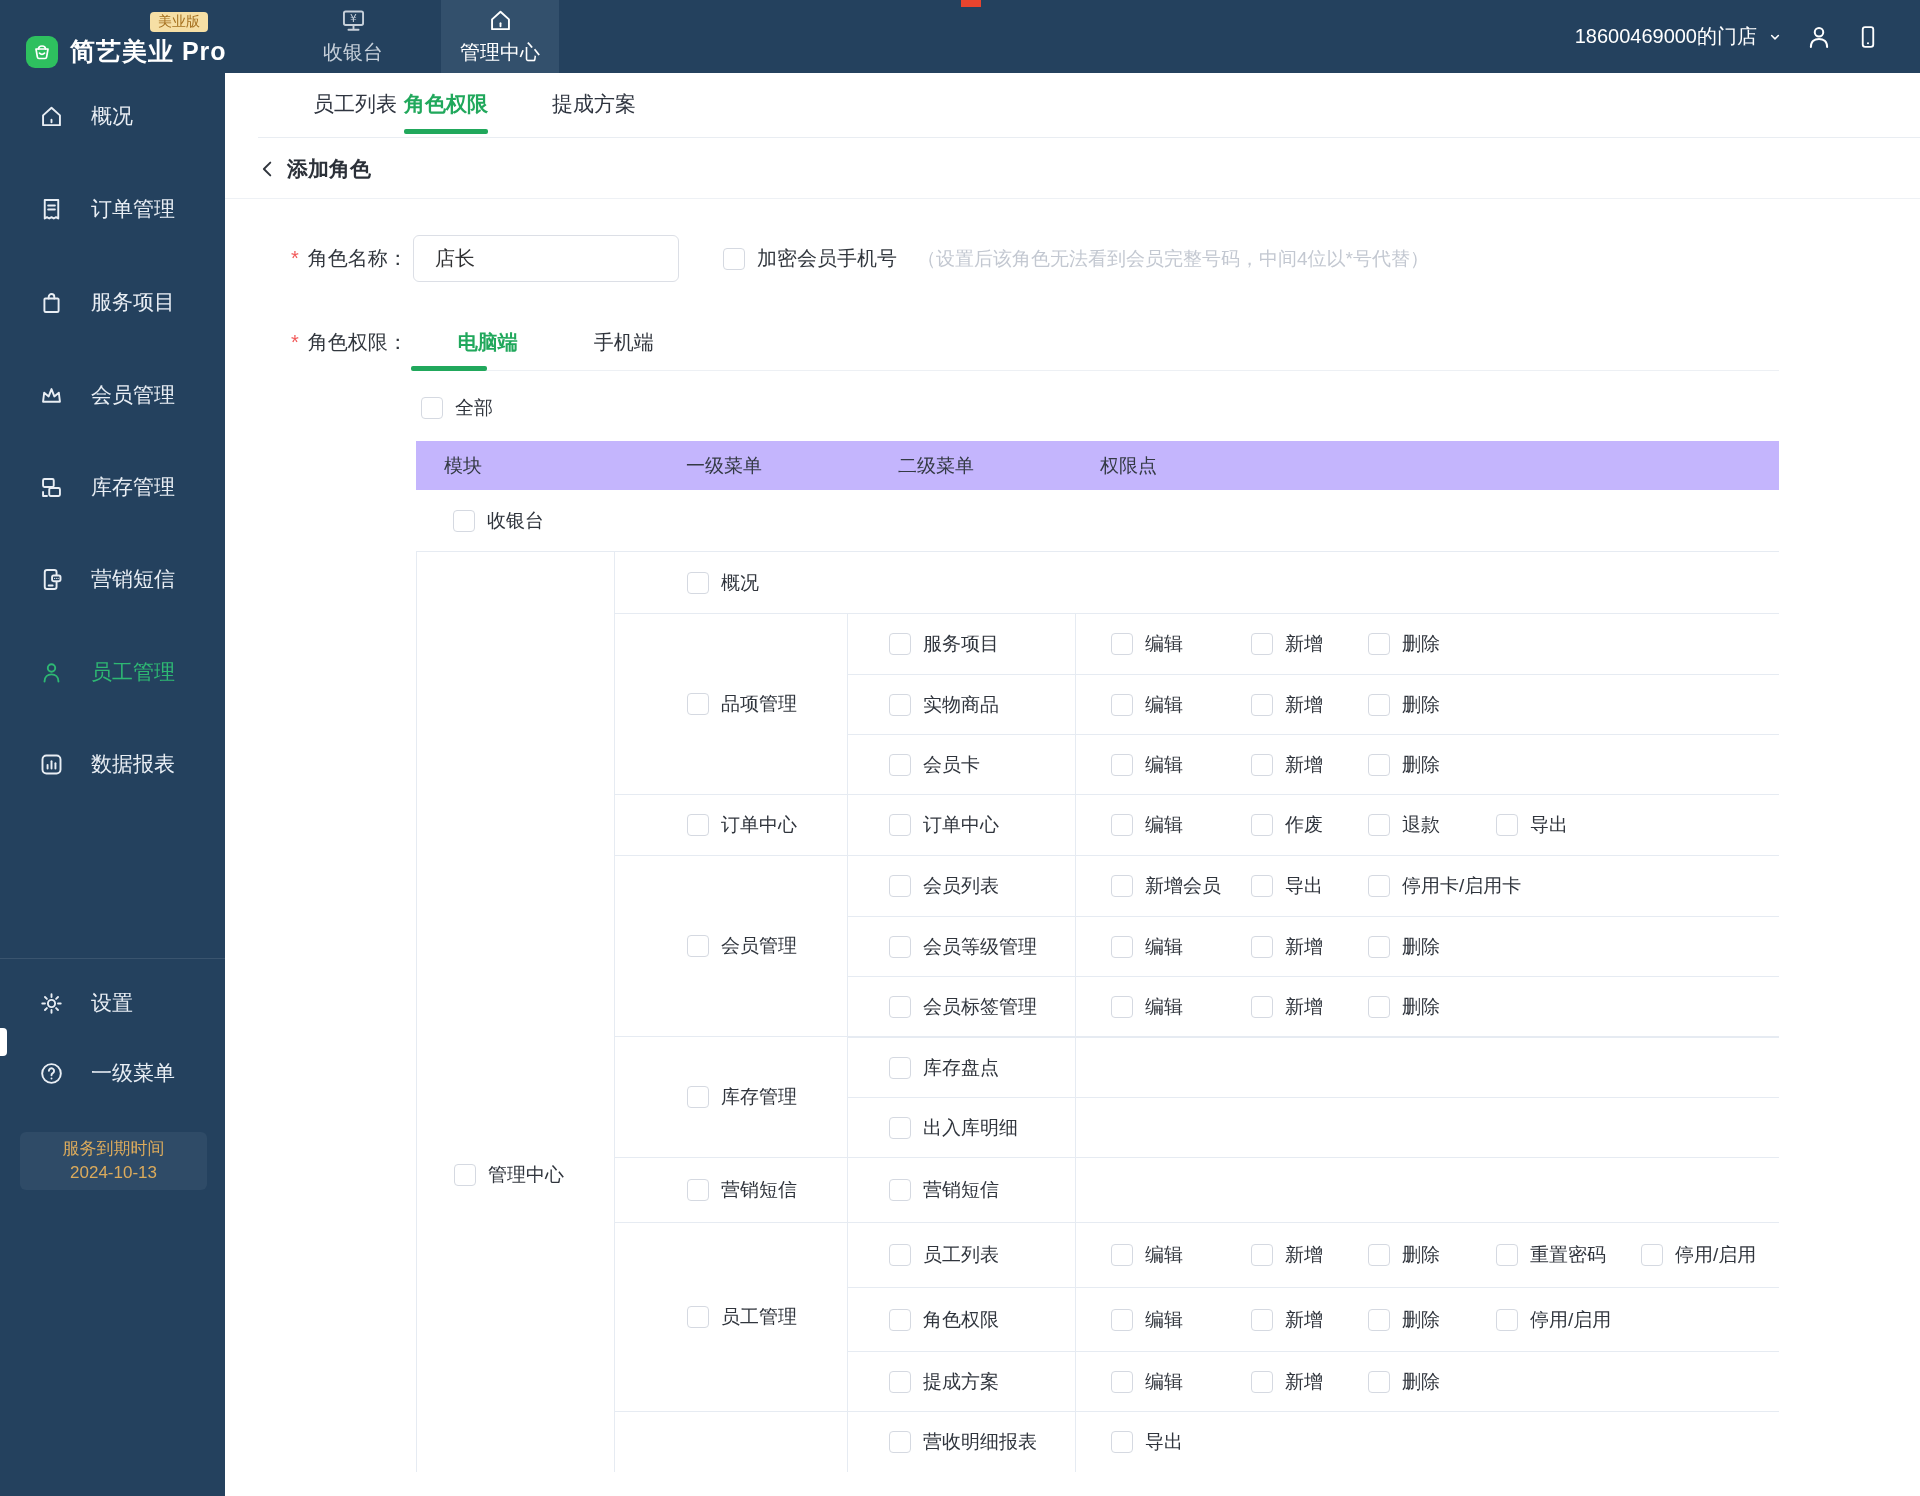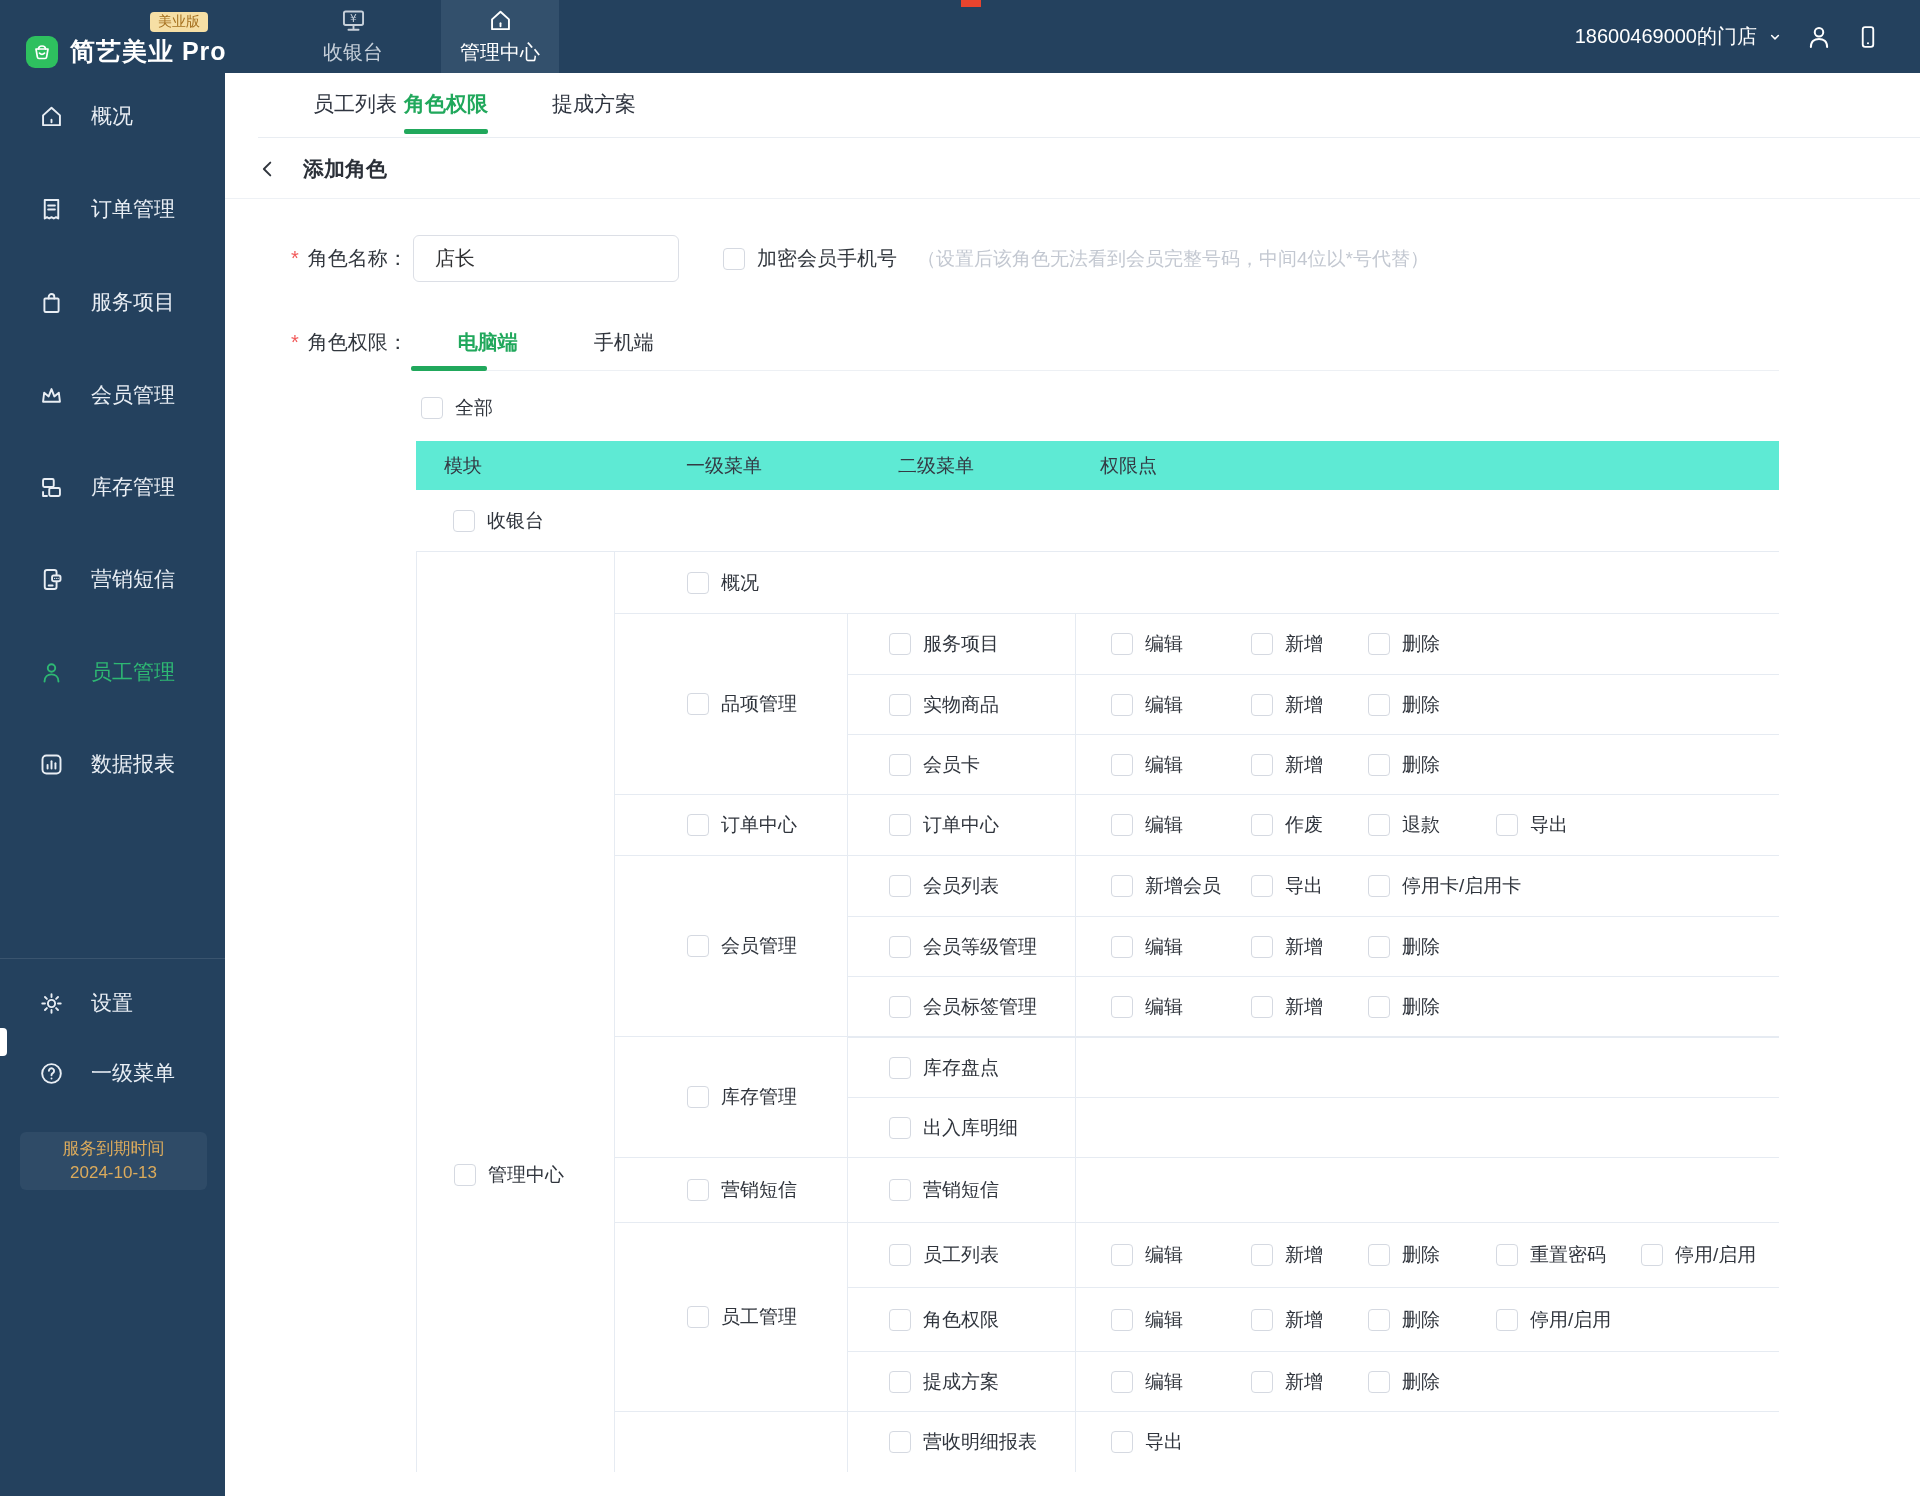--- a/index.html
+++ b/index.html
@@ -42,21 +42,21 @@
     border-radius:6px;color:#dcab5c;font-size:17px;display:flex;flex-direction:column;
     align-items:center;justify-content:center;line-height:24px;}
   #side-handle{position:absolute;left:0;top:1028px;width:7px;height:28px;background:#fff;border-radius:0 4px 4px 0;z-index:3;}
 
   
   #content{position:absolute;left:225px;top:73px;width:1695px;height:1198px;background:#fff;}
   .page-tab{position:absolute;top:0;height:62px;display:flex;align-items:center;font-size:21px;color:#2f3540;cursor:pointer;}
   .page-tab.active{color:var(--green);font-weight:bold;}
   #tab-underline{position:absolute;left:179px;top:56px;width:84px;height:5px;background:var(--green);border-radius:2px;}
   #tabbar-line{position:absolute;left:33px;top:64px;right:0;border-top:1px solid #e9edf2;}
-  #back-row{position:absolute;left:32px;top:82px;display:flex;align-items:center;gap:24px;}
+  #back-row{position:absolute;left:32px;top:82px;display:flex;align-items:center;gap:8px;}
   #back-title{font-size:21px;font-weight:600;color:#2b3038;}
   #section-divider{position:absolute;left:0;top:125px;width:1695px;border-top:1px solid #eef1f5;}
 
   .star{color:#f25a5a;font-size:20px;}
   .flabel{font-size:20px;color:#32373e;}
   #role-name-row{position:absolute;left:66px;top:162px;height:47px;display:flex;align-items:center;}
   #role-name-input{position:absolute;left:188px;top:162px;width:266px;height:47px;border:1.5px solid #dcdfe6;
     border-radius:6px;font-size:20px;color:#303133;padding-left:21px;outline:none;background:#fff;
     font-family:"Liberation Sans","DejaVu Sans",sans-serif;}
   #encrypt-row{position:absolute;left:498px;top:162px;height:47px;display:flex;align-items:center;gap:12px;}
@@ -64,21 +64,21 @@
 
   #perm-row{position:absolute;left:66px;top:247px;height:44px;display:flex;align-items:center;}
   .perm-tab{font-size:20px;cursor:pointer;}
   .perm-tab.active{color:var(--green);font-weight:bold;}
   #perm-hairline{position:absolute;left:188px;top:297px;width:1366px;border-top:1px solid #edf0f4;}
   #perm-underline{position:absolute;left:186px;top:293px;width:76px;height:5px;background:var(--green);border-radius:2px;}
   #select-all{position:absolute;left:196px;top:322px;display:flex;align-items:center;gap:12px;font-size:19px;}
 
   
   #ptable{position:absolute;left:191px;top:368px;width:1363px;}
-  #thead{position:relative;height:49px;background:#5eead4;font-size:19px;color:#343a44;}
+  #thead{position:relative;height:49px;background:#c4b5fd;font-size:19px;color:#343a44;}
   #thead span{position:absolute;top:50%;transform:translateY(-50%);}
   .cb{width:22px;height:22px;border:1.5px solid var(--cbb);border-radius:4px;background:#fff;flex:none;cursor:pointer;}
   .tlabel{font-size:19px;color:var(--txt);white-space:nowrap;}
   #cashier-row{height:62px;border-bottom:1px solid var(--line);display:flex;align-items:center;padding-left:37px;gap:12px;}
   #mc-wrap{display:flex;border-left:1px solid var(--line);}
   #mc-cell{width:198px;border-right:1px solid var(--line);position:relative;}
   #mc-check{position:absolute;left:37px;top:610px;display:flex;align-items:center;gap:12px;}
   #mc-groups{flex:1;display:flex;flex-direction:column;}
   .group{display:flex;border-top:1px solid var(--line);}
   .group.first{border-top:none;}

